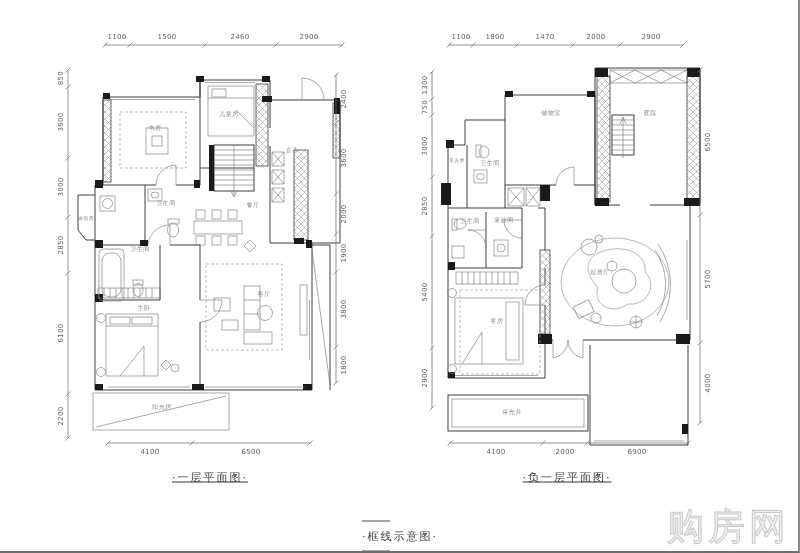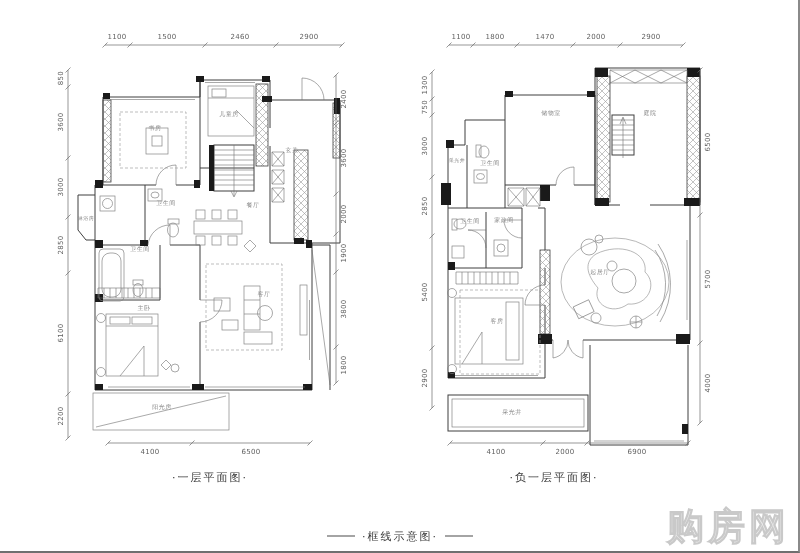--- a/index.html
+++ b/index.html
@@ -3,26 +3,26 @@
 <meta charset="utf-8">
 <style>
   html,body{margin:0;padding:0;background:#fff;}
   #stage{position:relative;width:800px;height:553px;background:#ffffff;overflow:hidden;
          box-sizing:border-box;border-right:2px solid #8a8a8a;border-bottom:2px solid #6f6f6f;
          font-family:"DejaVu Sans","Liberation Sans",sans-serif;}
   svg{position:absolute;left:0;top:0;}
   .dim{position:absolute;font-size:7px;color:#5f5f5f;transform:translate(-50%,-50%);white-space:nowrap;letter-spacing:.3px;}
   .dimv{position:absolute;font-size:7px;color:#5f5f5f;transform:translate(-50%,-50%) rotate(-90deg);white-space:nowrap;letter-spacing:.3px;}
   .room{position:absolute;font-size:6px;color:#8a8a8a;transform:translate(-50%,-50%);white-space:nowrap;letter-spacing:.5px;}
-  .cap{position:absolute;font-size:11px;color:#3a3a3a;transform:translate(-50%,-50%);white-space:nowrap;letter-spacing:2px;}
+  .cap{position:absolute;font-size:11px;color:#3a3a3a;transform:translate(-50%,-50%);white-space:nowrap;letter-spacing:2px;text-decoration:underline;}
   .frameline{position:absolute;left:400px;top:536px;transform:translate(-50%,-50%);
-             display:flex;align-items:center;gap:7px;font-size:11px;color:#3a3a3a;letter-spacing:2px;white-space:nowrap;}
+             display:flex;align-items:flex-start;gap:7px;font-size:11px;color:#3a3a3a;letter-spacing:2px;white-space:nowrap;flex-direction:column;}
   .dash{width:28px;height:1px;background:#4a4a4a;}
   .wm{position:absolute;right:8px;bottom:4px;text-align:center;line-height:1.05;
-      color:#efefef;-webkit-text-stroke:1px #c9c9c9;font-weight:bold;}
+      color:#efefef;-webkit-text-stroke:1px #c9c9c9;font-weight:normal;}
   .wm-cn{font-size:37px;letter-spacing:4px;}
   .wm-en{font-size:22px;letter-spacing:1px;}
 </style>
 </head>
 <body>
 
 <div id="stage">
 
   <svg width="800" height="553" viewBox="0 0 800 553">
     <defs>
@@ -294,21 +294,21 @@
   <span class="room" style="left:490px;top:163px">卫生间</span>
   <span class="room" style="left:551px;top:113px">储物室</span>
   <span class="room" style="left:650px;top:113px">庭院</span>
   <span class="room" style="left:470px;top:221px">卫生间</span>
   <span class="room" style="left:504px;top:220px">家政间</span>
   <span class="room" style="left:497px;top:321px">客房</span>
   <span class="room" style="left:600px;top:272px">起居厅</span>
   <span class="room" style="left:512px;top:412px">采光井</span>
 
   <div class="cap" style="left:210px;top:477px">·一层平面图·</div>
-  <div class="cap" style="left:554px;top:477px">·负一层平面图·</div>
+  <div class="cap" style="left:567px;top:477px">·负一层平面图·</div>
 
   <div class="frameline">
     <span class="dash"></span>
     <span>·框线示意图·</span>
     <span class="dash"></span>
   </div>
 
   <div class="wm">
     <div class="wm-cn">购房网</div>
   </div>

